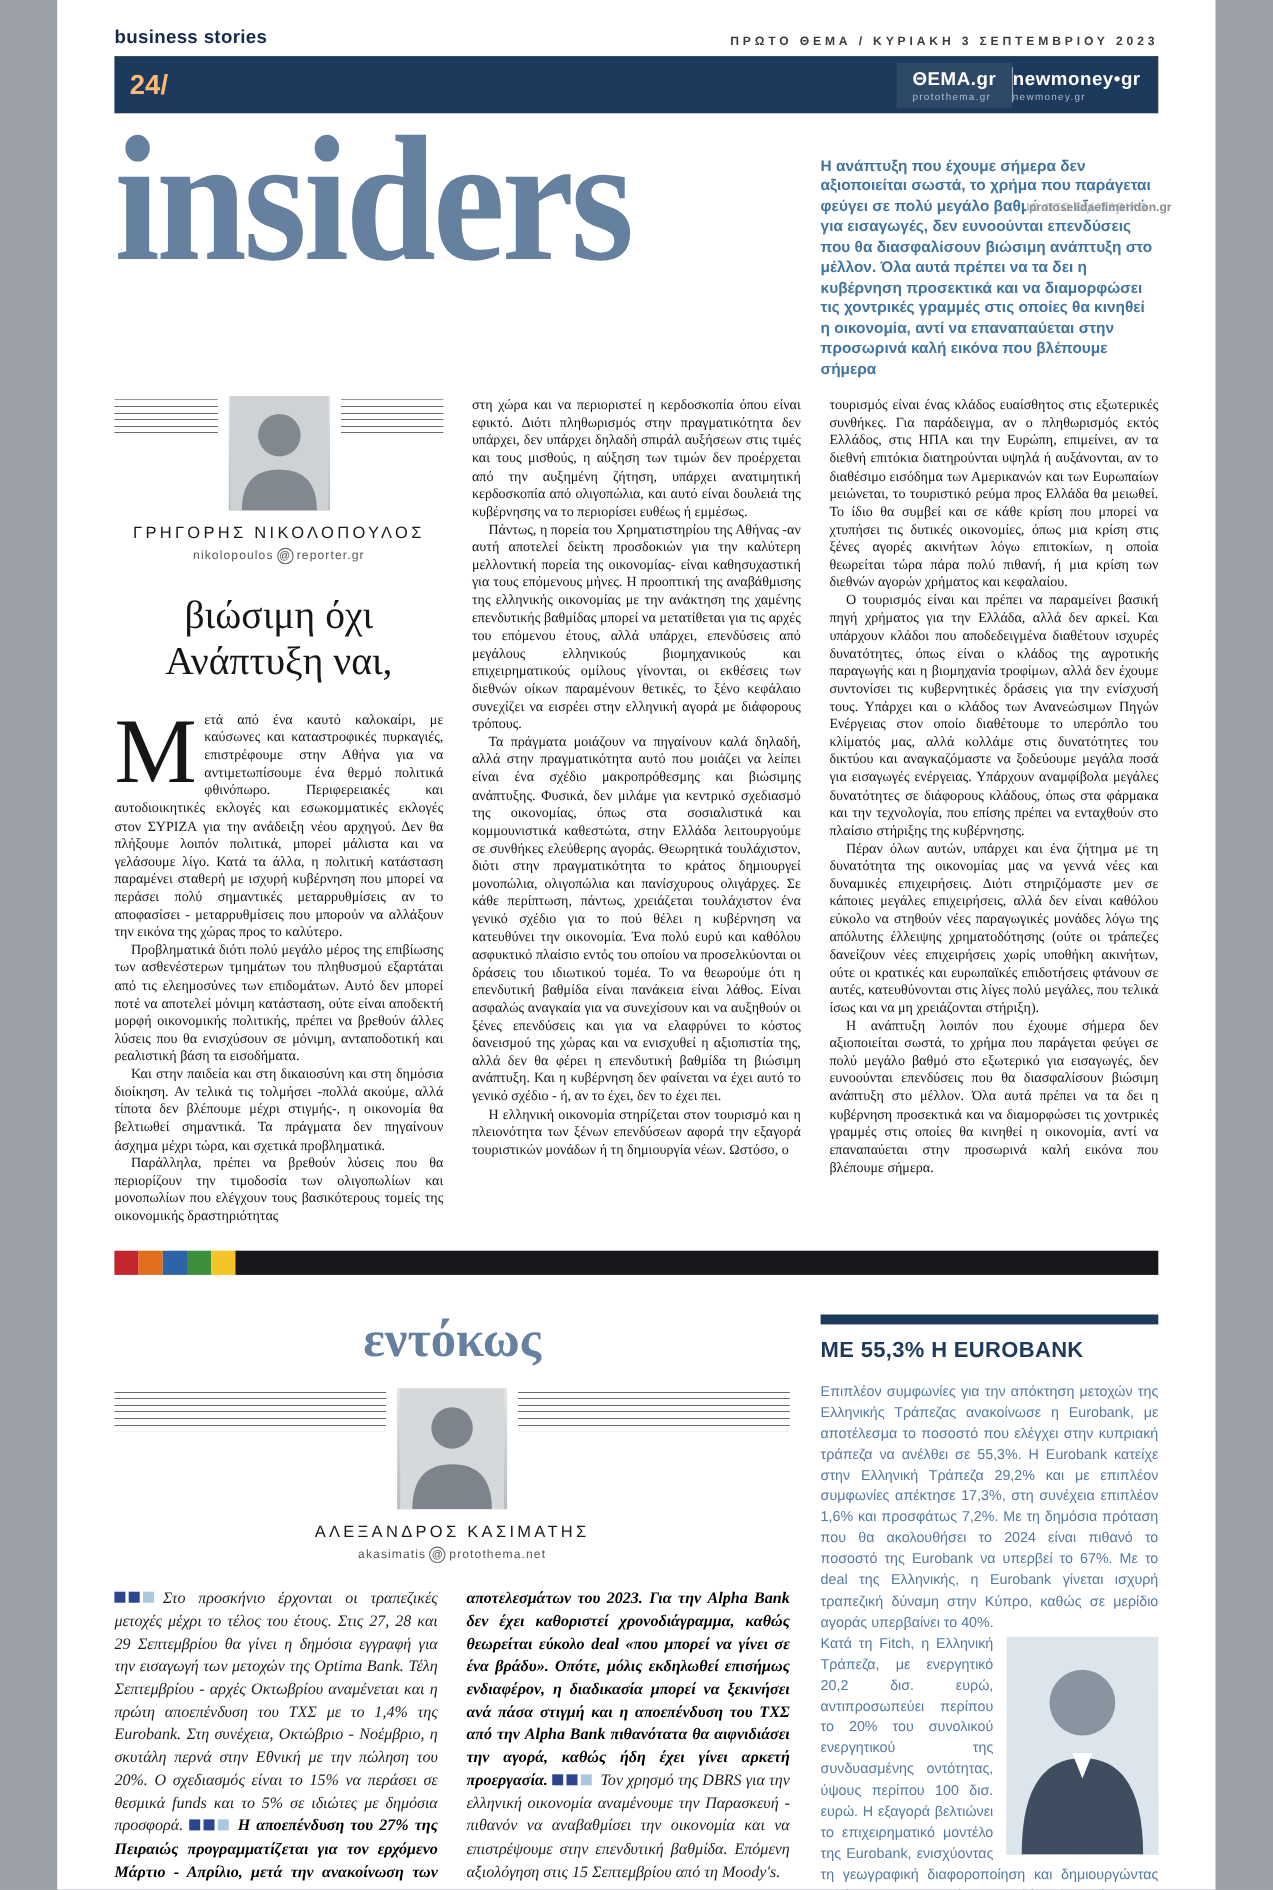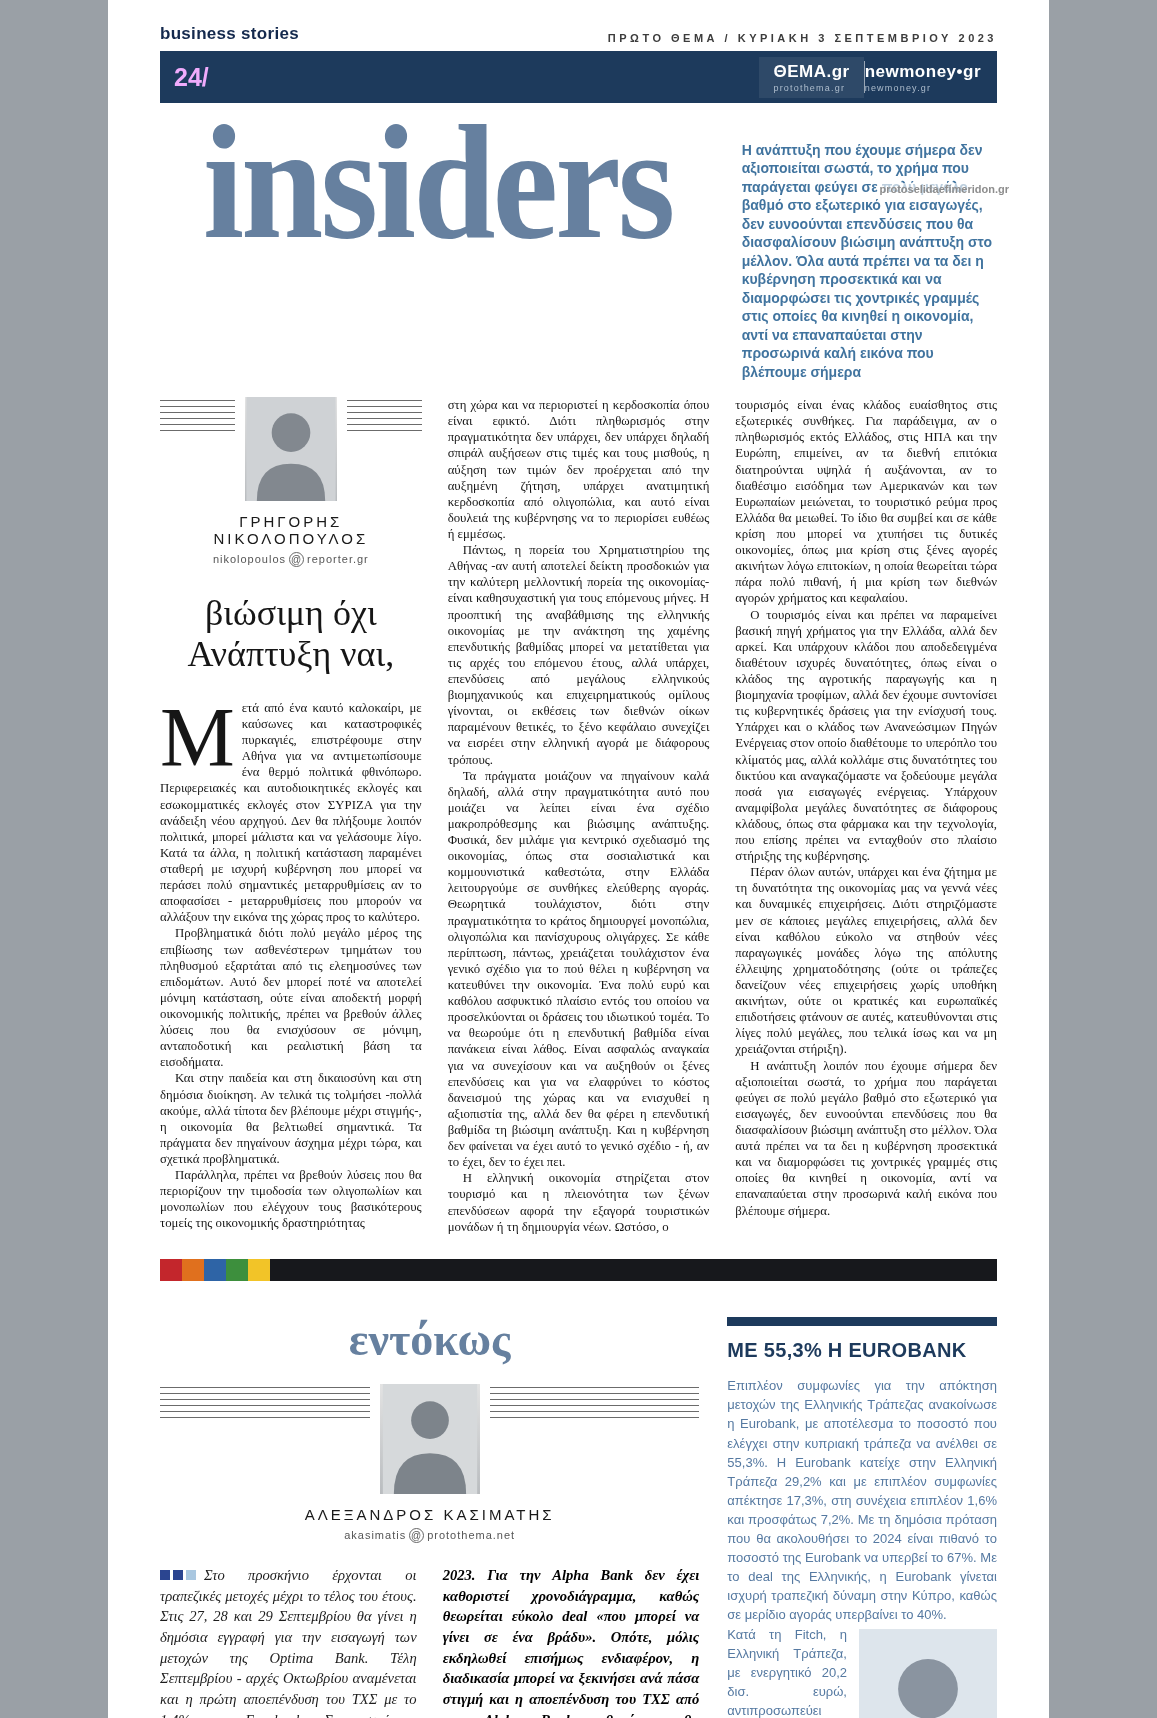--- a/index.html
+++ b/index.html
@@ -1,41 +1,41 @@
 <!DOCTYPE html>
 <html lang="el" style="--navy: #1d3a5c; --title-blue: #66809f; --quote-blue: #41749f; --ink: #161616; --eb-headline: #1d3a5c; --eb-text: #5579a1; --marker-dark: #2b4590; --marker-light: #a9c7e0; --sep-bar: #17181c;"><head>
 <meta charset="utf-8">
 <style>
   * { margin:0; padding:0; box-sizing:border-box; }
   html,body { background:#9aa0a6; }
   body { font-family:"Liberation Sans","DejaVu Sans",sans-serif; }
   .page {
-    width:941px; height:1718px; margin:0 auto; background:#ffffff;
+    width:1053px; height:1718px; margin:0 auto; background:#ffffff;
     padding:24px 52px 30px; position:relative; overflow:hidden;
   }
 
   
   .top-row { display:flex; justify-content:space-between; align-items:flex-end; padding-bottom:7px; }
   .biz { font-weight:bold; color:#14294d; font-size:17px; letter-spacing:.3px; }
   .masthead { font-size:11px; letter-spacing:3.5px; color:#3c3c3c; font-weight:bold; }
 
   .navybar {
     background:var(--navy,#1d3a5c); height:52px; display:flex; align-items:center;
     justify-content:space-between; padding:0 16px 0 14px;
   }
-  .pagenum { color:#f0abfc; font-size:25px; font-weight:bold; }
+  .pagenum { color:#fdba74; font-size:25px; font-weight:bold; }
   .logos { display:flex; align-items:center; height:100%; }
   .logo { text-align:left; }
   .logo.thema { background:rgba(255,255,255,.08); padding:5px 14px; }
   .logo-main { color:#fff; font-weight:bold; font-size:17px; letter-spacing:.5px; }
   .logo-sub { color:#aebdcd; font-size:9px; letter-spacing:1.2px; margin-top:1px; }
   .logo-divider { width:1px; height:32px; background:rgba(255,255,255,.55); }
 
   
-  .hero { display:grid; grid-template-columns:2fr 1fr; column-gap:28px; margin-top:4px;margin-left:43px; }
+  .hero { display:grid; grid-template-columns:2fr 1fr; column-gap:28px; margin-top:4px; }
   .insiders-title {
     font-family:"Liberation Serif","DejaVu Serif",serif; font-weight:bold;
     color:var(--title-blue,#66809f); font-size:148px; line-height:.92;
     letter-spacing:-3px; transform:scaleY(1.10); transform-origin:top left;
   }
   .quote-wrap { position:relative; padding-top:34px; }
   .pull-quote {
     font-size:14px; font-weight:bold; color:var(--quote-blue,#41749f);
     line-height:1.32; text-align:left;
   }

